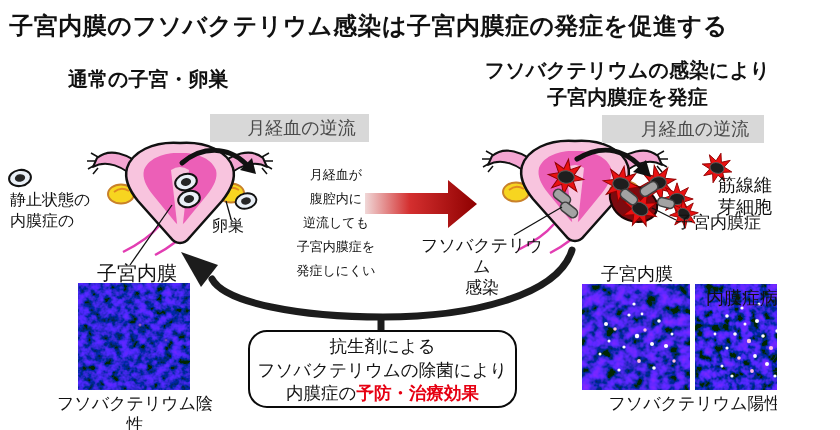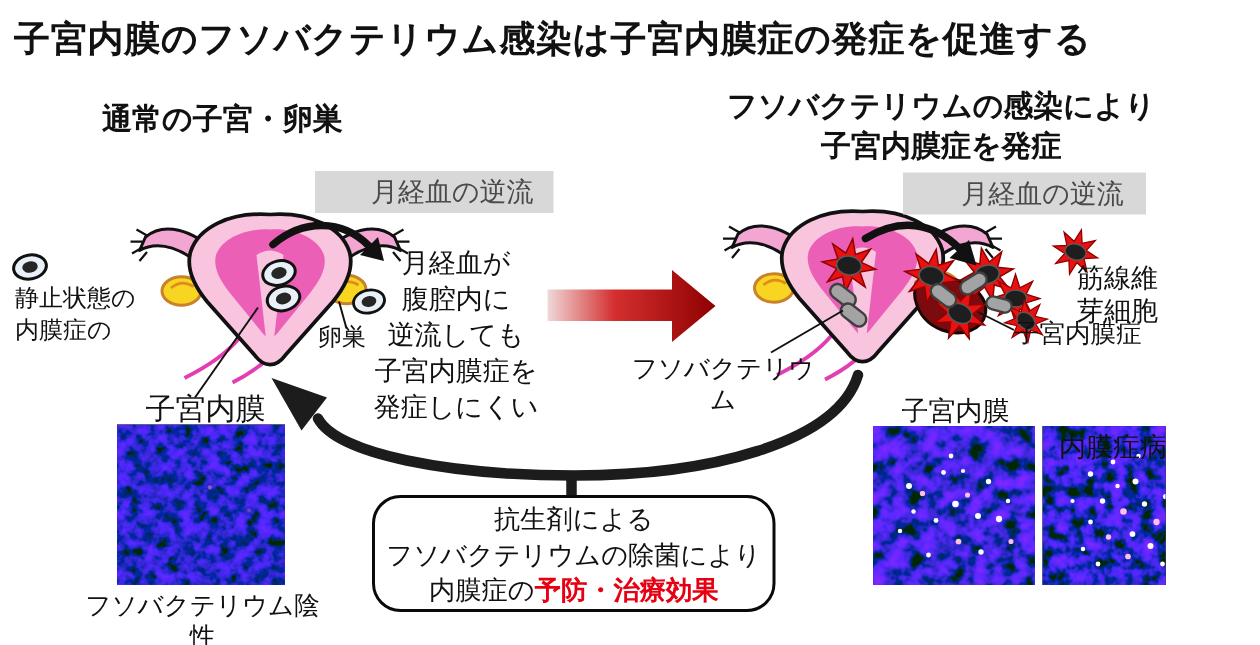--- a/index.html
+++ b/index.html
@@ -9,21 +9,21 @@
   .z1{z-index:1}.z2{z-index:2}.z3{z-index:3}.z4{z-index:4}
   .title{top:10px;left:0;width:100%;padding-right:40px;box-sizing:border-box;text-align:center;
          font-size:24px;font-weight:700;letter-spacing:0.5px;}
   .heading{font-size:20px;font-weight:600;}
   .badge{background:#d8d8d8;color:#4a4a4a;font-size:18px;text-align:center;line-height:28px;height:28px;padding-left:24px;}
   .lbl{font-size:16px;line-height:21px;}
   .lbl17{font-size:17px;line-height:21px;}
   .lbl18{font-size:18px;line-height:22px;}
   .lbl20{font-size:20px;line-height:24px;}
   .center{text-align:center;}
-  .note{font-size:18px;line-height:24px;text-align:center;}
+  .note{font-size:13px;line-height:24px;text-align:center;margin-left:32px;}
   .explainbox{background:#fff;border:2.5px solid #0a0a0a;box-sizing:border-box;
               font-size:17.5px;line-height:23.5px;text-align:center;padding-top:3px;}
   .red-bold{color:#e60012;font-weight:700;}
   .micro{background:#05050a;overflow:hidden;}
   svg{display:block;}
   .overlay{pointer-events:none;}
 </style>
 </head>
 <body>
 
@@ -53,20 +53,21 @@
   <div class="abs note z3" style="left:248px;top:163px;width:112px;">
     <div>月経血が</div>
     <div>腹腔内に</div>
     <div>逆流しても</div>
     <div>子宮内膜症を</div>
     <div>発症しにくい</div>
   </div>
 
   <div class="abs lbl17 center z3" style="left:418px;top:235px;width:128px;">
     <div>フソバクテリウム</div>
+    <div>感染</div>
   </div>
 
   <div class="abs lbl18 z3" style="left:718px;top:174px;">筋線維芽細胞</div>
 
   <div class="abs lbl17 z3" style="left:676px;top:212px;">子宮内膜症</div>
 
   <div class="abs lbl18 center z3" style="left:584px;top:263px;width:106px;">子宮内膜</div>
   <div class="abs lbl18 center z3" style="left:695px;top:263px;width:112px;margin-top:24px;">内膜症病変</div>
 
   <div class="abs micro z1" style="left:78px;top:283px;width:112px;height:107px;">
@@ -148,20 +149,21 @@
           <circle cx="92" cy="32" r="1.8" fill="#ffbfe3"></circle>
         <circle cx="37" cy="92" r="1.6" fill="#fff"></circle>
           <circle cx="80" cy="92" r="1.6" fill="#fff"></circle>
         <circle cx="20" cy="50" r="1.4" fill="#fff"></circle>
           <circle cx="50" cy="40" r="1.5" fill="#fff"></circle>
       </g>
     </svg>
   </div>
 
   <div class="abs lbl17 center z3" style="left:50px;top:393px;width:170px;">フソバクテリウム陰性</div>
+  <div class="abs lbl17 center z3" style="left:602px;top:393px;width:186px;">フソバクテリウム陽性</div>
 
   <div class="abs explainbox z4" style="left:248px;top:330px;width:269px;height:78px;border-radius:19px;">
     <div>抗生剤による</div>
     <div>フソバクテリウムの除菌により</div>
     <div>
       <span>内膜症の</span><span class="red-bold">予防・治療効果</span>
     </div>
   </div>
 
   <svg class="abs overlay z2" width="840" height="430" viewBox="0 0 840 430">

